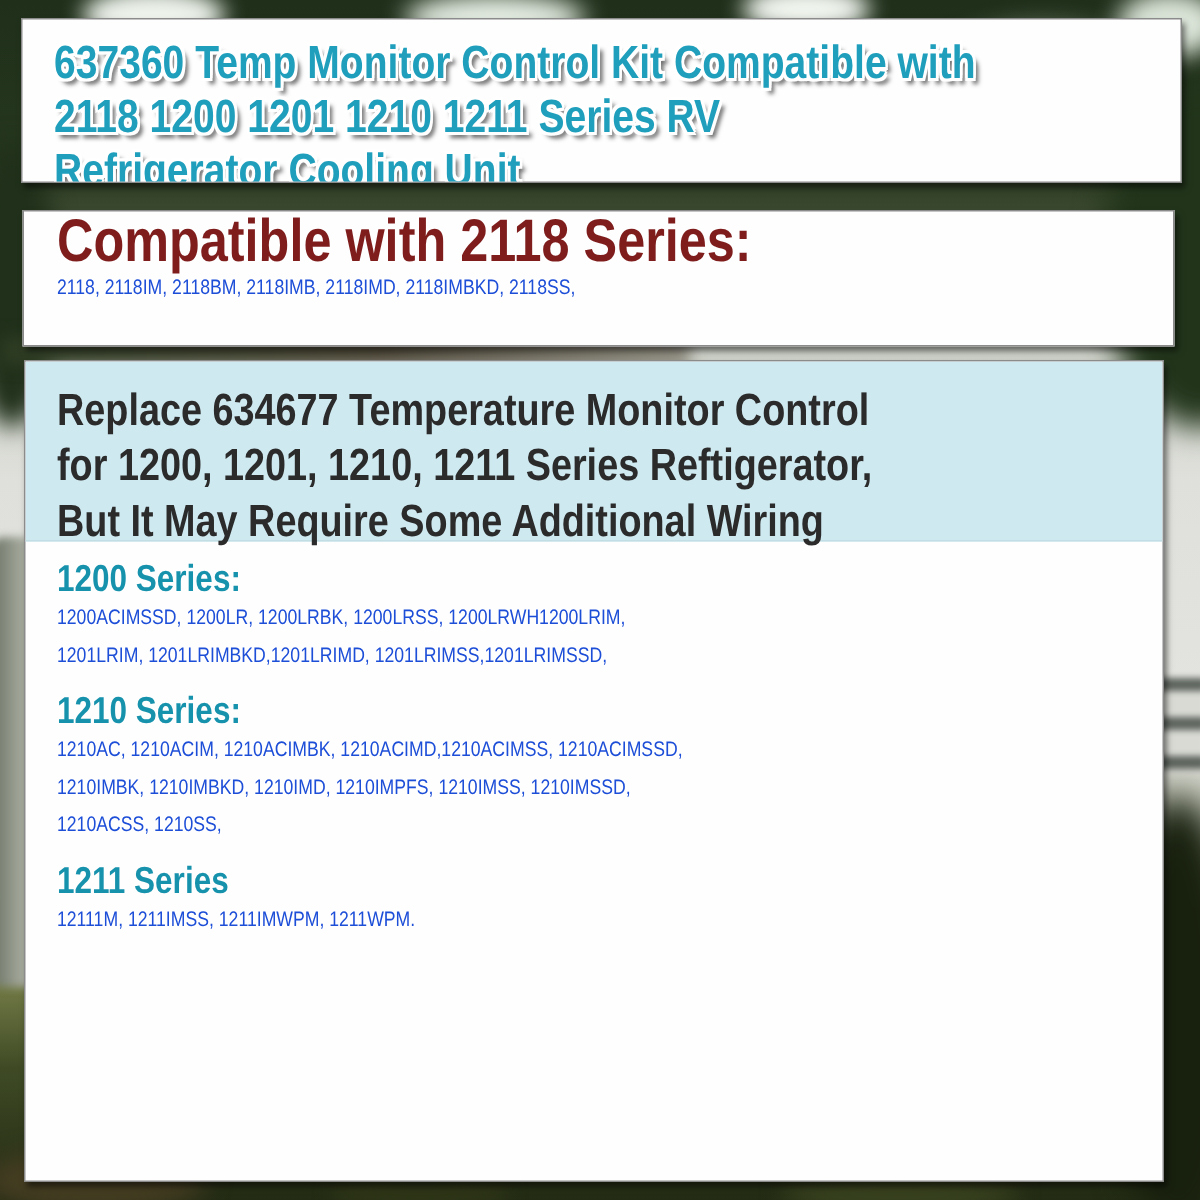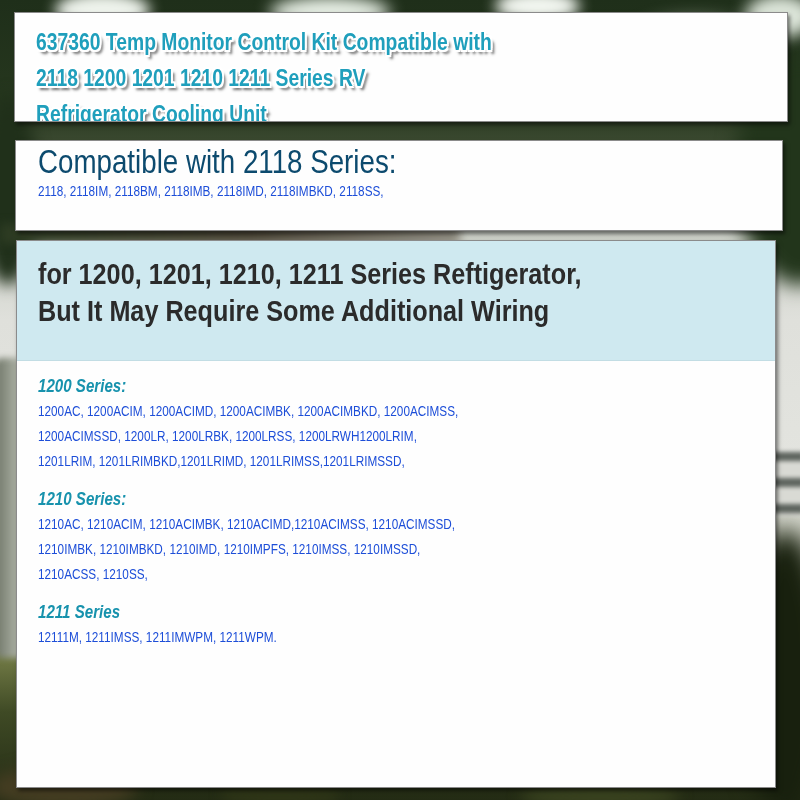--- a/index.html
+++ b/index.html
@@ -42,44 +42,44 @@
     border:1px solid #8b8b8b;
     box-shadow:2px 3px 4px rgba(0,0,0,0.5);
     box-sizing:border-box;overflow:hidden;
   }
 
   
   .cond{display:inline-block;transform:scaleX(0.84);transform-origin:0 50%;white-space:nowrap;line-height:inherit;}
 
   
   #panel-title{left:14px;top:12px;width:774px;height:110px;padding:11px 0 0 21px;}
-  .title-line{line-height:36px;font-size:23px;font-weight:bold;letter-spacing:0;}
+  .title-line{line-height:36px;font-size:31px;font-weight:bold;letter-spacing:0;}
   .title-line .cond{
     color:#1f9fbc;
     text-shadow:
       -2px -2px 0 #fff, 2px -2px 0 #fff, -2px 2px 0 #fff, 2px 2px 0 #fff,
       0 -2px 0 #fff, 0 2px 0 #fff, -2px 0 0 #fff, 2px 0 0 #fff,
       4px 4px 3px rgba(80,80,80,0.85);
   }
 
   
   #panel-compat{left:15px;top:140px;width:768px;height:91px;padding:3px 0 0 22px;}
-  .compat-heading{line-height:35px;font-size:33px;font-weight:normal;color:#0c4a6e;}
+  .compat-heading{line-height:35px;font-size:40px;font-weight:bold;color:#7f1d1d;}
   .model-line{line-height:25px;font-size:14px;color:#1d4ed8;}
   #panel-compat .model-line:first-of-type{margin-top:3px;}
 
   
   #panel-main{left:16px;top:240px;width:760px;height:548px;padding:0;}
   #replace-header{
     background:#cfe9f0;width:100%;height:120px;box-sizing:border-box;
     padding:14px 0 0 21px;border-bottom:1px solid #c2dde4;
   }
   .replace-line{line-height:37px;font-size:30px;font-weight:bold;color:#2b2b2b;}
   #series-wrap{padding:0 10px 0 21px;}
-  .series-heading{margin-top:12px;line-height:26px;font-size:18px;font-weight:bold;color:#1792ad;font-style:italic;}
+  .series-heading{margin-top:12px;line-height:26px;font-size:25px;font-weight:bold;color:#1792ad;}
 </style>
 </head>
 <body>
 
 <div id="canvas">
 
   <div id="bg">
     <div class="blob sky1"></div>
     <div class="blob sky2"></div>
     <div class="blob sky3"></div>
@@ -103,29 +103,29 @@
   </div>
 
   <div class="panel" id="panel-compat">
     <div class="compat-heading"><span class="cond">Compatible with 2118 Series:</span></div>
     <div class="model-line"><span class="cond">2118, 2118IM, 2118BM, 2118IMB, 2118IMD, 2118IMBKD, 2118SS,</span></div>
   </div>
 
   <div class="panel" id="panel-main">
 
     <div id="replace-header">
+      <div class="replace-line"><span class="cond">Replace 634677 Temperature Monitor Control</span></div>
       <div class="replace-line"><span class="cond">for 1200, 1201, 1210, 1211 Series Reftigerator,</span></div>
       <div class="replace-line"><span class="cond">But It May Require Some Additional Wiring</span></div>
     </div>
 
     <div id="series-wrap">
 
       <div>
         <div class="series-heading"><span class="cond">1200 Series:</span></div>
-        <div class="model-line"><span class="cond">1200AC, 1200ACIM, 1200ACIMD, 1200ACIMBK, 1200ACIMBKD, 1200ACIMSS,</span></div>
         <div class="model-line"><span class="cond">1200ACIMSSD, 1200LR, 1200LRBK, 1200LRSS, 1200LRWH1200LRIM,</span></div>
       </div>
 
       <div>
         <div class="model-line"><span class="cond">1201LRIM, 1201LRIMBKD,1201LRIMD, 1201LRIMSS,1201LRIMSSD,</span></div>
       </div>
 
       <div>
         <div class="series-heading"><span class="cond">1210 Series:</span></div>
         <div class="model-line"><span class="cond">1210AC, 1210ACIM, 1210ACIMBK, 1210ACIMD,1210ACIMSS, 1210ACIMSSD,</span></div>

